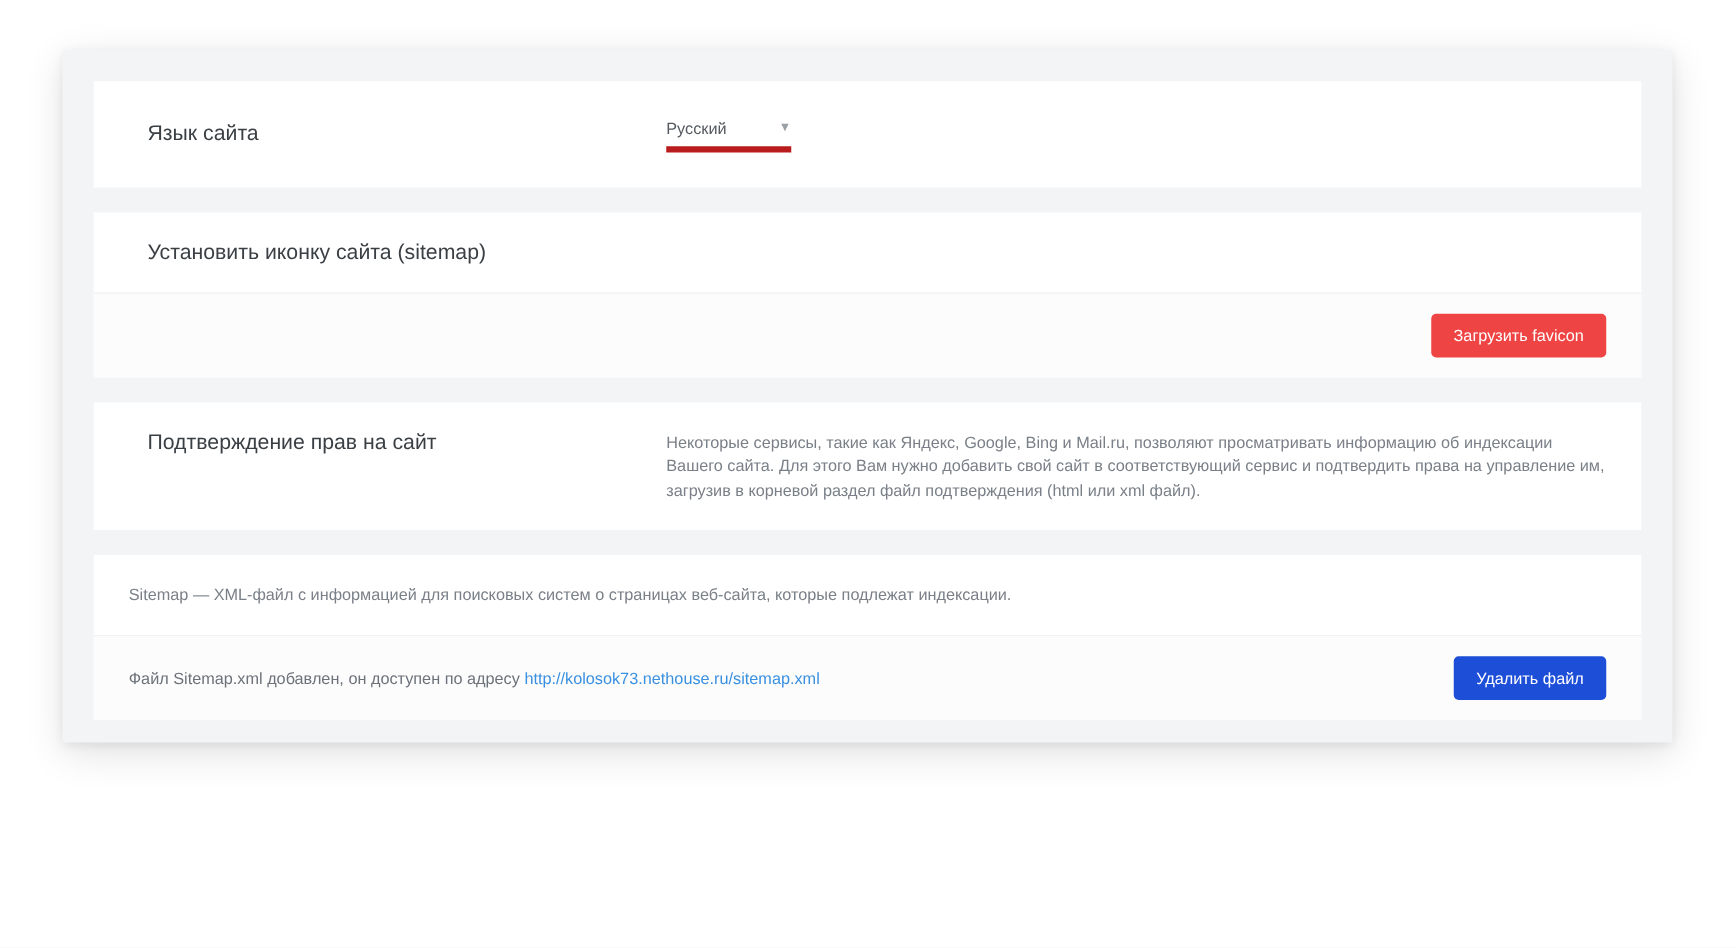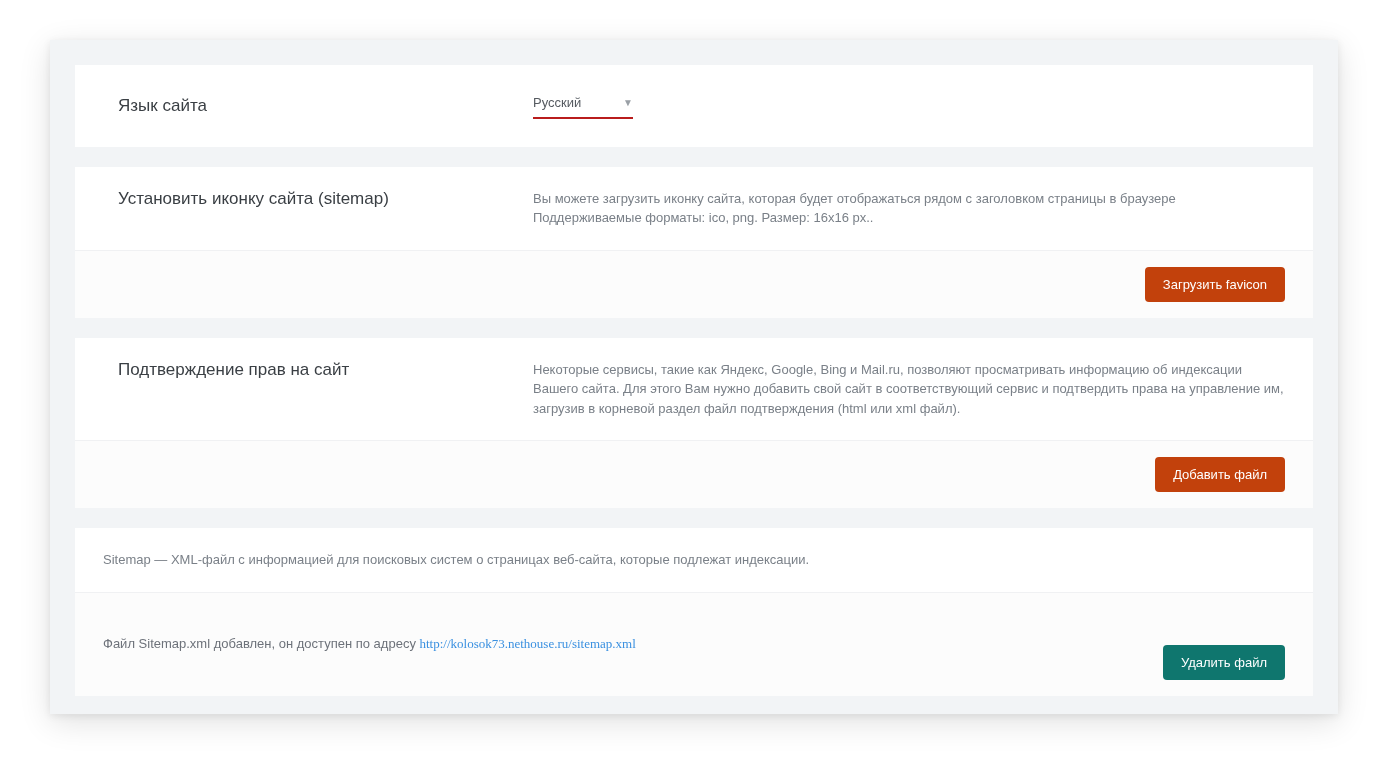--- a/index.html
+++ b/index.html
@@ -53,26 +53,26 @@
   }
   .btn {
     border: none;
     border-radius: 4px;
     padding: 10px 18px;
     font-size: 13px;
     color: #ffffff;
     cursor: pointer;
     font-family: inherit;
   }
-  .btn-green { background: #c2410c; }
-  .btn-orange { background: #0f766e; margin-top: 36px; }
+  .btn-green { background: #ef4444; }
+  .btn-orange { background: #1d4ed8; }
   .select-wrap {
     display: flex;
     align-items: center;
-    border-bottom: 2px solid #b91c1c;
+    border-bottom: 5px solid #b91c1c;
     width: 100px;
     padding-bottom: 4px;
     cursor: pointer;
     justify-content: center;
   }
   .select-value {
     font-size: 13px;
     color: #555a60;
     flex: 1;
   }
@@ -85,21 +85,20 @@
     padding-bottom: 28px;
     align-items: center;
   }
   .bottom-text {
     font-size: 13px;
     color: #6d727a;
   }
   .bottom-text a {
     color: #3a90e0;
     text-decoration: none;
-    font-family: Liberation Serif, serif;
   }
 </style>
 </head>
 <body>
 
 <div class="container">
 
   <div class="card language-card">
     <div class="card-top">
       <div class="card-left">
@@ -112,36 +111,32 @@
         </div>
       </div>
     </div>
   </div>
 
   <div class="card">
     <div class="card-top">
       <div class="card-left">
         <div class="card-title">Установить иконку сайта (sitemap)</div>
       </div>
-      <div class="card-right">Вы можете загрузить иконку сайта, которая будет отображаться рядом с заголовком страницы в браузере Поддерживаемые форматы: ico, png. Размер: 16x16 px..</div>
     </div>
     <div class="card-bottom">
       <button class="btn btn-green">Загрузить favicon</button>
     </div>
   </div>
 
   <div class="card">
     <div class="card-top">
       <div class="card-left">
         <div class="card-title">Подтверждение прав на сайт</div>
       </div>
       <div class="card-right">Некоторые сервисы, такие как Яндекс, Google, Bing и Mail.ru, позволяют просматривать информацию об индексации Вашего сайта. Для этого Вам нужно добавить свой сайт в соответствующий сервис и подтвердить права на управление им, загрузив в корневой раздел файл подтверждения (html или xml файл).</div>
-    </div>
-    <div class="card-bottom">
-      <button class="btn btn-green">Добавить файл</button>
     </div>
   </div>
 
   <div class="card">
     <div class="card-top">
       <div class="card-right">Sitemap — XML-файл с информацией для поисковых систем о страницах веб-сайта, которые подлежат индексации.</div>
     </div>
     <div class="card-bottom with-text">
       <div class="bottom-text">
         <span>Файл Sitemap.xml добавлен, он доступен по адресу </span><a href="#">http://kolosok73.nethouse.ru/sitemap.xml</a>

